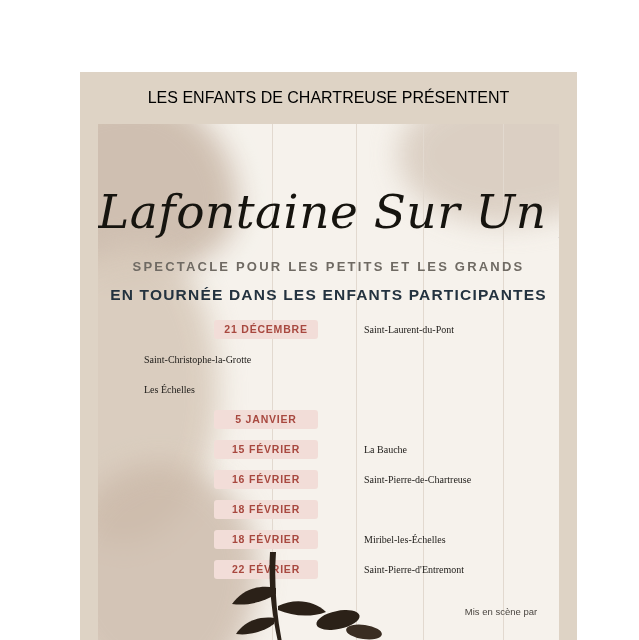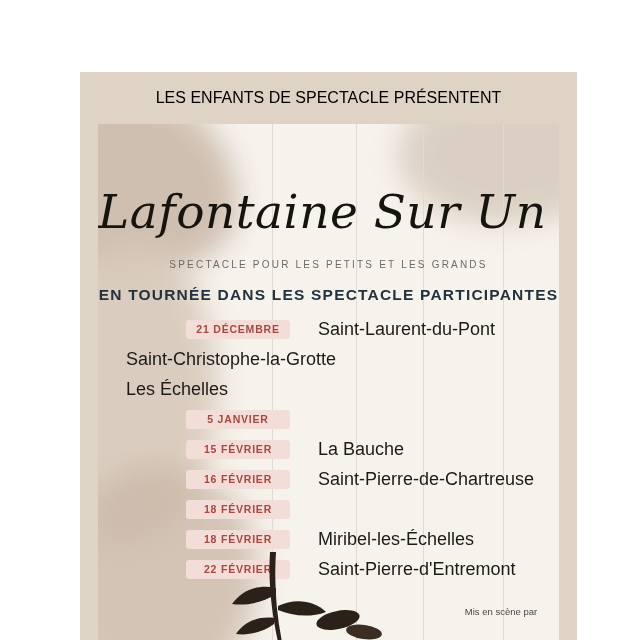--- a/index.html
+++ b/index.html
@@ -113,24 +113,25 @@
     white-space: nowrap;
     letter-spacing: 0.5px;
   }
 
   #subtitle {
     position: absolute;
     left: 0;
     top: 135px;
     width: 461px;
     text-align: center;
-    font-size: 10px;
+    font-size: 13px;
     letter-spacing: 2.2px;
     color: #6f6a63;
     white-space: nowrap;
+    font-weight: bold;
   }
 
   #tour-line {
     position: absolute;
     left: 0;
     top: 162px;
     width: 461px;
     text-align: center;
     font-size: 15.5px;
     font-weight: bold;
@@ -147,36 +148,37 @@
     width: 461px;
   }
   .date-row {
     display: flex;
     align-items: center;
     height: 30px;
     margin-bottom: 0px;
   }
   .date-chip {
     width: 104px;
-    margin-left: 88px;
+    margin-left: 116px;
     height: 19px;
     line-height: 19px;
     background: #f2ddd8;
     border-radius: 3px;
     color: #a8483f;
     font-size: 10.5px;
     font-weight: bold;
     letter-spacing: 0.8px;
     text-align: center;
   }
   .place-name {
-    margin-left: 28px;
-    font-size: 18px;
+    margin-left: 46px;
+    font-size: 10px;
     color: #1d1b18;
     white-space: nowrap;
+    font-family: Liberation Serif, serif;
   }
 
   
   #credit {
     position: absolute;
     left: 328px;
     top: 482px;
     width: 150px;
     font-size: 9.5px;
     color: #4a4641;
@@ -195,38 +197,38 @@
   }
 </style>
 </head>
 <body>
 
 <div id="poster-canvas">
 
   <div id="poster-page">
 
     <div id="top-band">
-      <div>LES ENFANTS DE SPECTACLE PRÉSENTENT</div>
+      <div>LES ENFANTS DE CHARTREUSE PRÉSENTENT</div>
     </div>
 
     <div id="poster-inner">
 
       <div class="blob" id="blob-left-top"></div>
       <div class="blob" id="blob-left-mid"></div>
       <div class="blob" id="blob-left-bottom"></div>
       <div class="blob" id="blob-right-top"></div>
 
       <div class="thread" style="left:174px;"></div>
       <div class="thread" style="left:258px;"></div>
       <div class="thread" style="left:325px;"></div>
       <div class="thread" style="left:405px;"></div>
 
       <div id="headline">Lafontaine Sur Un fil</div>
       <div id="subtitle">SPECTACLE POUR LES PETITS ET LES GRANDS</div>
-      <div id="tour-line">EN TOURNÉE DANS LES SPECTACLE PARTICIPANTES</div>
+      <div id="tour-line">EN TOURNÉE DANS LES ENFANTS PARTICIPANTES</div>
 
       <div id="date-list">
           <div class="date-row">
             <div class="date-chip">21 DÉCEMBRE</div>
             <div class="place-name">Saint-Laurent-du-Pont</div>
           </div>
           <div class="date-row">
             <div class="place-name">Saint-Christophe-la-Grotte</div>
           </div>
           <div class="date-row">

